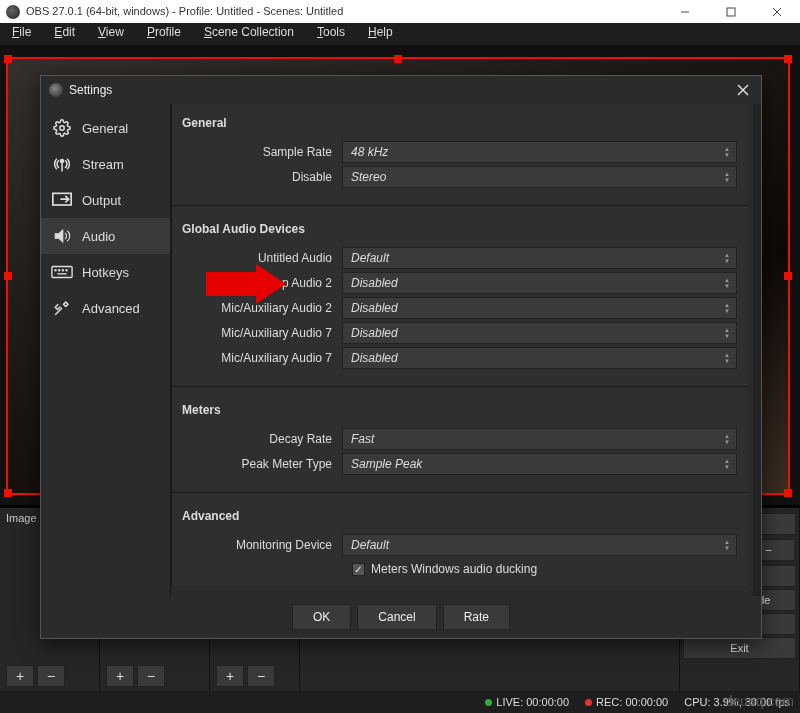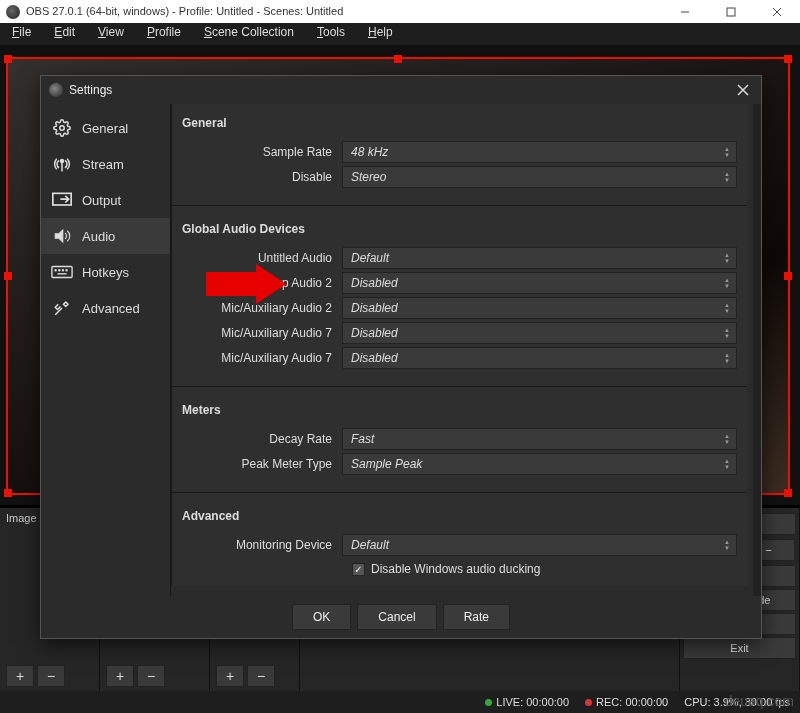--- a/index.html
+++ b/index.html
@@ -429,21 +429,21 @@
                   <span>Default</span>
                   <span class="spinner">
                     <span>▲</span>
                     <span>▼</span>
                   </span>
                 </div>
               </div>
             </div>
           <div class="check-row" style="margin-top:6px;">
             <div class="checkbox">✓</div>
-            <span>Disable Windows audio ducking</span>
+            <span>Meters Windows audio ducking</span>
           </div>
         </div>
 
       </div>
     </div>
     <div class="scroll-ind"></div>
   </div>
   <div class="modal-footer">
     <div class="modal-btn">OK</div>
     <div class="modal-btn">Cancel</div>

